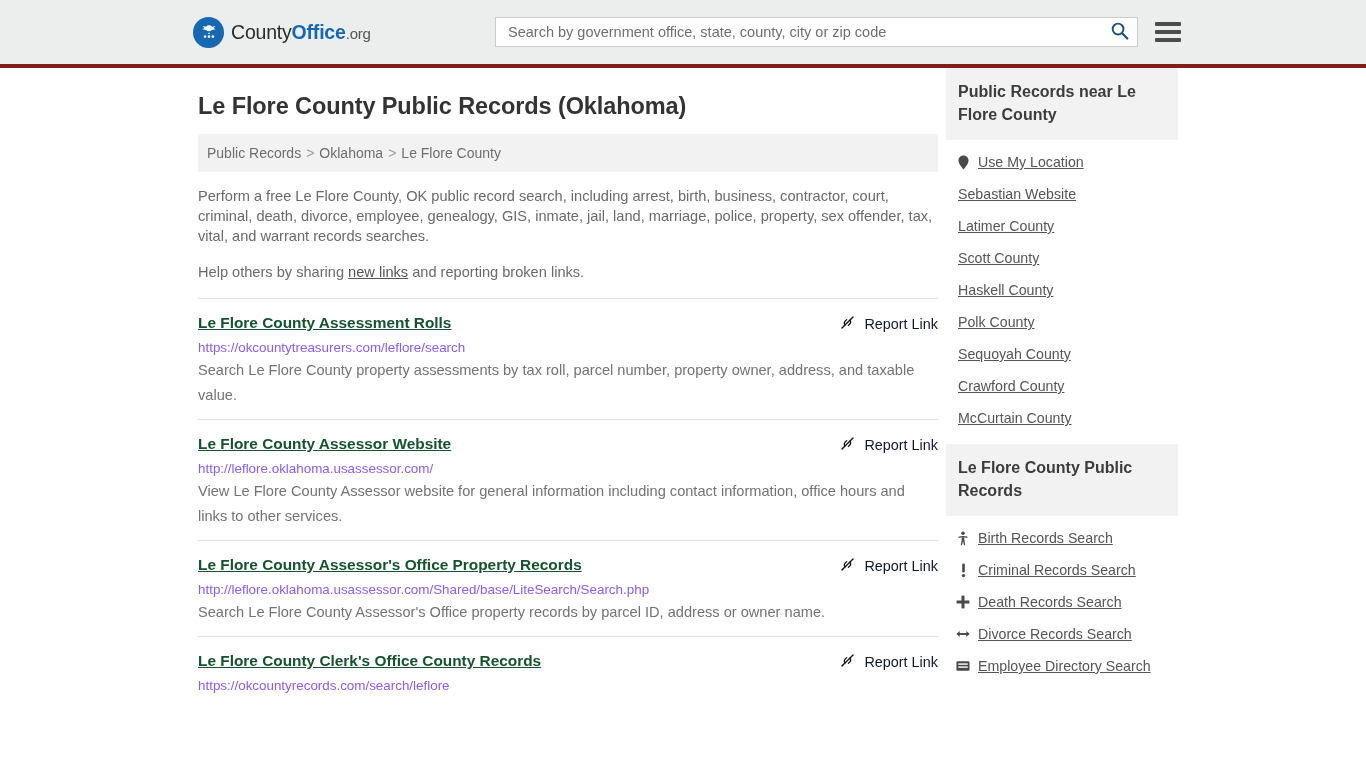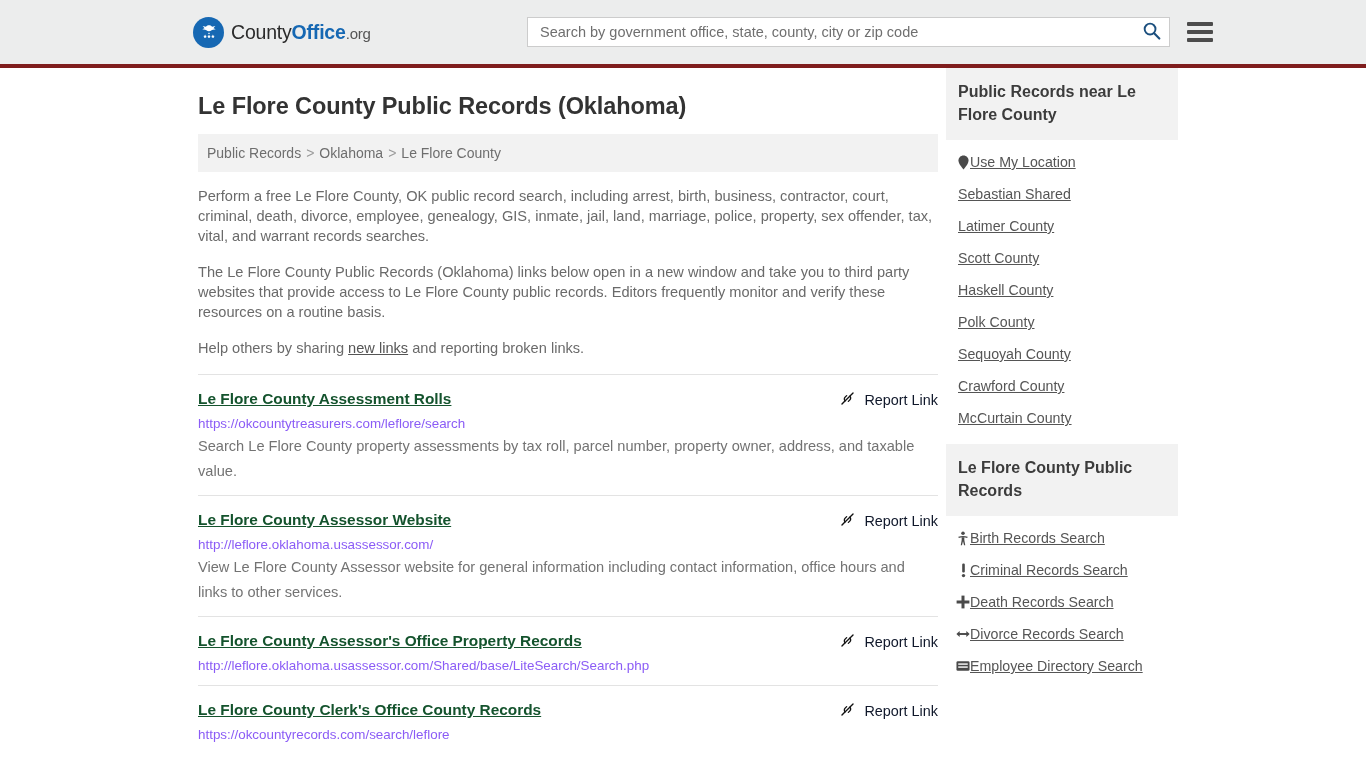--- a/index.html
+++ b/index.html
@@ -58,21 +58,20 @@
     align-items: center;
   }
   .search-box {
     width: 643px;
     height: 30px;
     background: #fff;
     border: 1px solid #ccc;
     display: flex;
     align-items: center;
     padding: 0 6px 0 10px;
-    margin-left: 32px;
   }
   .search-box input {
     border: none;
     outline: none;
     flex: 1;
     font-size: 14.5px;
     color: #444;
     font-family: "Liberation Sans", sans-serif;
     background: transparent;
   }
@@ -201,21 +200,21 @@
     padding: 13px 12px 14px 12px;
     font-size: 16px;
     font-weight: 700;
     color: #3c3c3c;
     line-height: 22.5px;
   }
   .side-list { padding: 6px 0 0 0; }
   .side-item {
     display: flex;
     align-items: center;
-    gap: 0;
+    gap: 8px;
     padding: 8px 0 8px 10px;
     font-size: 14.2px;
   }
   .side-item a {
     color: #555;
     text-decoration: underline;
     white-space: nowrap;
   }
   .side-ico {
     width: 14px;
@@ -271,21 +270,20 @@
     <div class="main-col">
 
       <h1 class="page-title">Le Flore County Public Records (Oklahoma)</h1>
 
       <div class="breadcrumb">
         <a href="#">Public Records</a><span class="sep">&gt;</span><a href="#">Oklahoma</a><span class="sep">&gt;</span><a href="#">Le Flore County</a>
       </div>
 
       <div class="intro">
         <p>Perform a free Le Flore County, OK public record search, including arrest, birth, business, contractor, court, criminal, death, divorce, employee, genealogy, GIS, inmate, jail, land, marriage, police, property, sex offender, tax, vital, and warrant records searches.</p>
-        <p>The Le Flore County Public Records (Oklahoma) links below open in a new window and take you to third party websites that provide access to Le Flore County public records. Editors frequently monitor and verify these resources on a routine basis.</p>
         <p><span>Help others by sharing </span><a class="newlinks" href="#">new links</a><span> and reporting broken links.</span></p>
       </div>
 
       <div class="results">
 
         <div class="result">
           <div class="result-head">
             <a class="result-title" href="#">Le Flore County Assessment Rolls</a>
             <a class="report-link" href="#">
               <span>
@@ -328,20 +326,21 @@
                 <svg width="17" height="17" viewBox="0 0 20 20" aria-hidden="true">
                   <path d="M7.2 12.8 A3.1 3.1 0 0 1 7.2 8.4 L9.0 6.6" fill="none" stroke="#111" stroke-width="1.6" stroke-linecap="round"></path>
                   <path d="M12.8 7.2 A3.1 3.1 0 0 1 12.8 11.6 L11.0 13.4" fill="none" stroke="#111" stroke-width="1.6" stroke-linecap="round"></path>
                   <line x1="3.5" y1="16.5" x2="16.5" y2="3.5" stroke="#111" stroke-width="1.6" stroke-linecap="round"></line>
                 </svg>
               </span>
               <span>Report Link</span>
             </a>
           </div>
           <div class="result-url">http://leflore.oklahoma.usassessor.com/Shared/base/LiteSearch/Search.php</div>
+          <div class="result-desc">Search Le Flore County Assessor's Office property records by parcel ID, address or owner name.</div>
         </div>
 
         <div class="result">
           <div class="result-head">
             <a class="result-title" href="#">Le Flore County Clerk's Office County Records</a>
             <a class="report-link" href="#">
               <span>
                 <svg width="17" height="17" viewBox="0 0 20 20" aria-hidden="true">
                   <path d="M7.2 12.8 A3.1 3.1 0 0 1 7.2 8.4 L9.0 6.6" fill="none" stroke="#111" stroke-width="1.6" stroke-linecap="round"></path>
                   <path d="M12.8 7.2 A3.1 3.1 0 0 1 12.8 11.6 L11.0 13.4" fill="none" stroke="#111" stroke-width="1.6" stroke-linecap="round"></path>
@@ -367,21 +366,21 @@
           <div class="side-item">
             <span class="side-ico">
               <svg width="11" height="15" viewBox="0 0 12 16" aria-hidden="true">
                 <path d="M6 0.4C2.9 0.4 0.5 2.8 0.5 5.9c0 4 5.5 9.7 5.5 9.7s5.5-5.7 5.5-9.7C11.5 2.8 9.1 0.4 6 0.4z" fill="#4a4a4a"></path>
               </svg>
             </span>
             <a href="#">Use My Location</a>
           </div>
 
           <div class="side-item no-ico">
-            <a href="#">Sebastian Shared</a>
+            <a href="#">Sebastian Website</a>
           </div>
           <div class="side-item no-ico">
             <a href="#">Latimer County</a>
           </div>
           <div class="side-item no-ico">
             <a href="#">Scott County</a>
           </div>
           <div class="side-item no-ico">
             <a href="#">Haskell County</a>
           </div>

